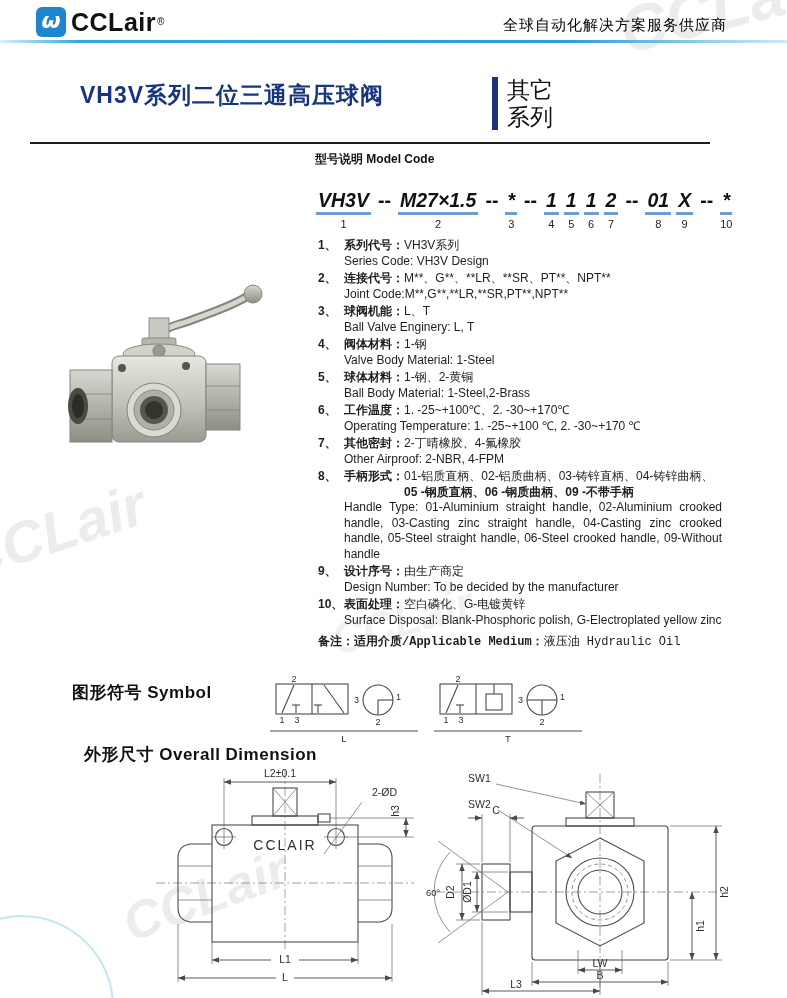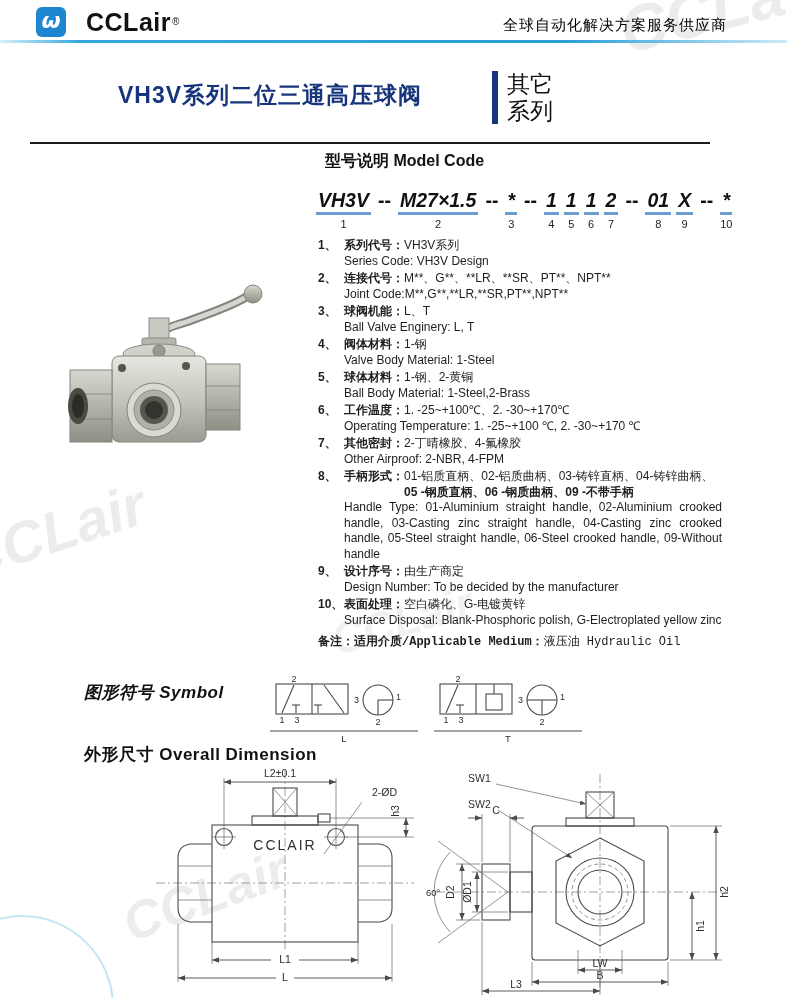--- a/index.html
+++ b/index.html
@@ -4,35 +4,35 @@
 <style>
   html,body{margin:0;padding:0;background:#fff;}
   .page{position:relative;width:787px;height:998px;background:#fff;overflow:hidden;
         font-family:"Liberation Sans",sans-serif;color:#222;}
   
   .logo{position:absolute;left:36px;top:7px;display:flex;align-items:flex-start;}
   .logo-box{width:30px;height:30px;background:#1e86d0;border-radius:6px;display:flex;
             align-items:center;justify-content:center;}
   .logo-glyph{color:#fff;font-size:22px;font-weight:700;font-style:italic;line-height:1;
               font-family:"DejaVu Sans",sans-serif;margin-top:-2px;}
-  .logo-text{font-size:25px;font-weight:800;color:#111;margin-left:20px;letter-spacing:.5px;line-height:30px;}
+  .logo-text{font-size:25px;font-weight:800;color:#111;margin-left:5px;letter-spacing:.5px;line-height:30px;}
   .logo-reg{font-size:10px;font-weight:400;vertical-align:top;margin-left:1px;}
   .tagline{position:absolute;right:60px;top:16px;color:#000000;font-weight:400;font-size:15px;letter-spacing:1px;}
   .topline{position:absolute;left:0;top:40px;width:787px;height:3px;
            background:linear-gradient(90deg,#d8effa 0%,#35a8dd 10%,#2a9fd8 72%,#cdeaf7 100%);}
   
-  .title-zh{position:absolute;left:80px;top:80px;font-size:23px;font-weight:700;color:#17357c;letter-spacing:1px;margin-left:38px;}
+  .title-zh{position:absolute;left:80px;top:80px;font-size:23px;font-weight:700;color:#17357c;letter-spacing:1px;}
   .title-en{position:absolute;left:80px;top:114px;font-size:13.5px;color:#333;}
   .title-en .hl{color:#2f6fc0;}
-  .sidetab{position:absolute;left:492px;top:71px;display:flex;}
+  .sidetab{position:absolute;left:492px;top:77px;display:flex;}
   .sidetab .bar{width:6px;height:53px;background:#17357c;margin-right:9px;}
   .sidetab .ttext{font-family:"Liberation Serif",serif;font-size:23px;line-height:27px;color:#111;}
   .rule{position:absolute;left:30px;top:142px;width:680px;height:2px;background:#1c1c1c;}
   
-  .mc-heading{position:absolute;left:325px;top:151px;font-size:16px;font-weight:700;color:#111;}
+  .mc-heading{position:absolute;left:315px;top:151px;font-size:12px;font-weight:700;color:#111;}
   .mc-row{position:absolute;left:316px;top:188px;display:flex;align-items:flex-start;gap:5px;
           font-size:19.5px;font-weight:700;color:#111;white-space:nowrap;}
   .tok{display:flex;flex-direction:column;align-items:center;}
   .tok .t{line-height:24px;padding:0 2px;}
   .tok.seg .t{border-bottom:3px solid #6d9cd1;font-style:italic;}
   .tok .n{font-size:11px;font-weight:400;color:#222;margin-top:3px;line-height:12px;min-height:12px;}
   
   .speclist{position:absolute;left:318px;top:238px;width:404px;font-size:12px;line-height:15.5px;color:#1e1e1e;}
   .item{display:flex;margin-bottom:2px;}
   .inum{width:26px;flex:none;font-weight:700;}
@@ -266,21 +266,21 @@
     <div class="item">
       <span class="inum">10、</span>
       <div class="ibody">
           <div class="zh"><span class="lbl">表面处理：</span><span>空白磷化、G-电镀黄锌</span></div>
       <div class="en">Surface Disposal: Blank-Phosphoric polish, G-Electroplated yellow zinc</div>
         </div>
     </div>
   </div>
   <div class="note"><span class="lbl">备注：适用介质/Applicable Medium：</span><span>液压油  Hydraulic Oil</span></div>
 
-  <div class="sec-heading" style="left:84px;top:681px;font-style:italic;">图形符号 Symbol</div>
+  <div class="sec-heading" style="left:72px;top:681px;">图形符号 Symbol</div>
 
   <svg style="position:absolute;left:266px;top:676px;" width="160" height="68" viewBox="0 0 160 68">
     <rect class="sym" x="10" y="8" width="72" height="30"></rect>
     <line class="sym" x1="46" y1="8" x2="46" y2="38"></line>
     <line class="sym" x1="16" y1="37" x2="28" y2="9"></line>
     <line class="sym" x1="30" y1="29" x2="30" y2="37"></line>
       <line class="sym" x1="26" y1="29" x2="34" y2="29"></line>
     <line class="sym" x1="52" y1="29" x2="52" y2="37"></line>
       <line class="sym" x1="48" y1="29" x2="56" y2="29"></line>
     <line class="sym" x1="58" y1="9" x2="78" y2="37"></line>

